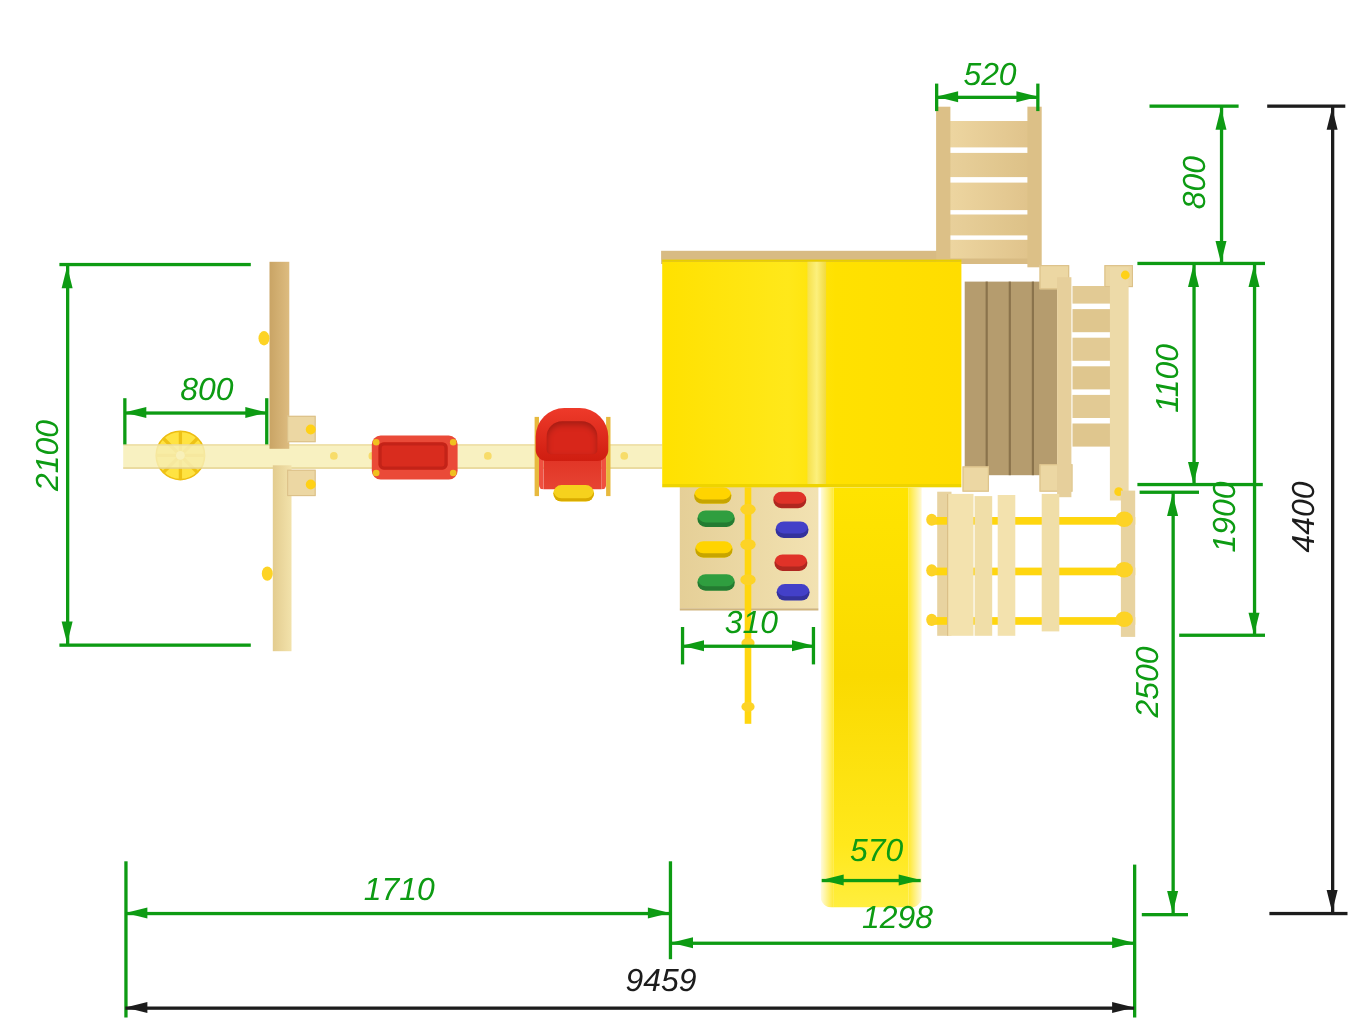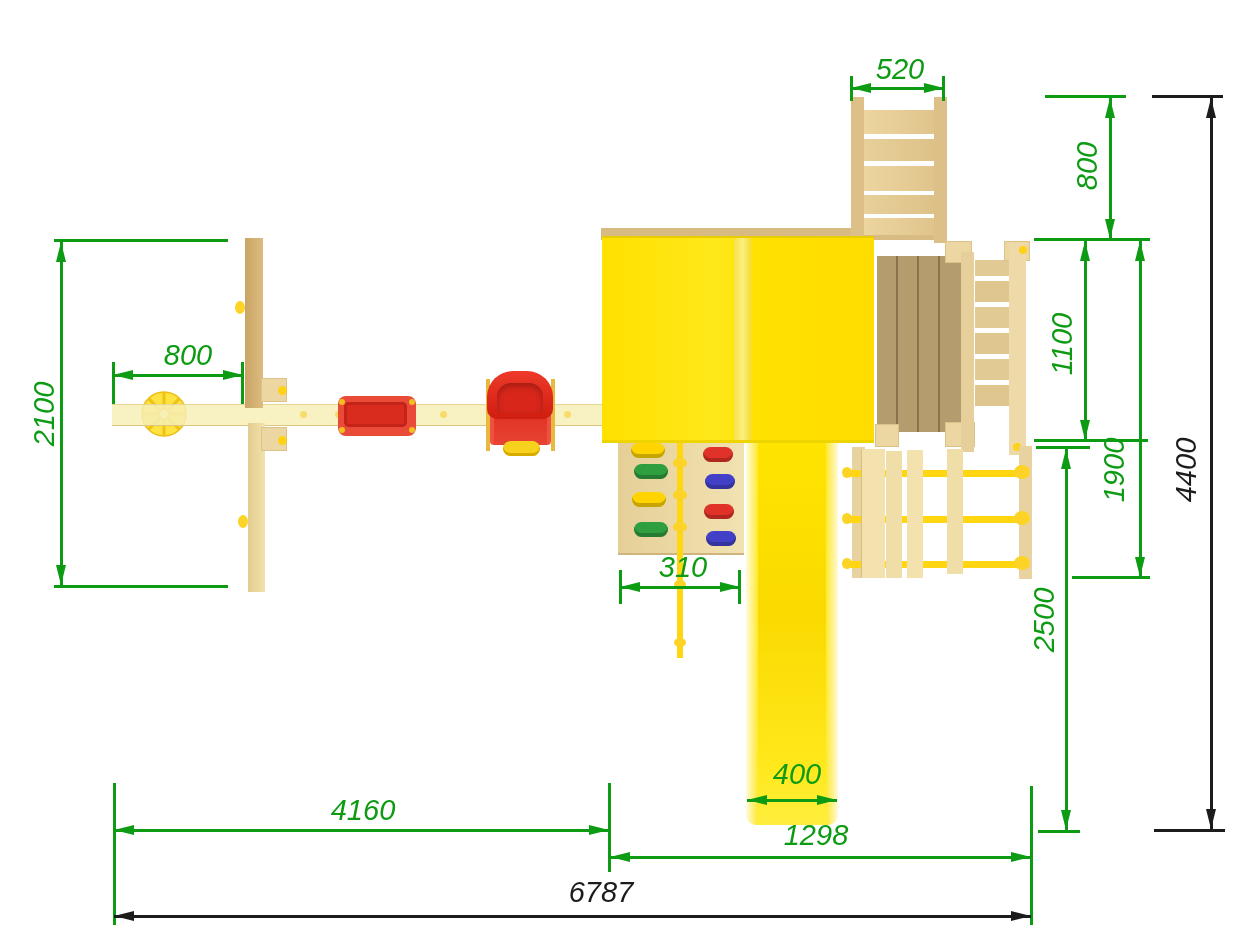--- a/index.html
+++ b/index.html
@@ -241,40 +241,40 @@
     <div class="ln" style="left:620px;top:586px;width:120px;height:3px;"></div>
     <div class="ar l" style="left:620px;top:582px;"></div>
     <div class="ar r" style="left:720px;top:582px;"></div>
     <div class="lbl" style="left:683px;top:567px;">310</div>
   </div>
 
   <div class="dim g">
     <div class="ln" style="left:747px;top:799px;width:90px;height:3px;"></div>
     <div class="ar l" style="left:747px;top:795px;"></div>
     <div class="ar r" style="left:817px;top:795px;"></div>
-    <div class="lbl" style="left:797px;top:774px;">400</div>
+    <div class="lbl" style="left:797px;top:774px;">570</div>
   </div>
 
   <div class="dim g">
     <div class="ln" style="left:113px;top:783px;width:3px;height:142px;"></div>
     <div class="ln" style="left:608px;top:783px;width:3px;height:89px;"></div>
     <div class="ln" style="left:114px;top:829px;width:495px;height:3px;"></div>
     <div class="ar l" style="left:114px;top:825px;"></div>
     <div class="ar r" style="left:589px;top:825px;"></div>
-    <div class="lbl" style="left:363px;top:810px;">4160</div>
+    <div class="lbl" style="left:363px;top:810px;">1710</div>
   </div>
 
   <div class="dim g">
     <div class="ln" style="left:1030px;top:786px;width:3px;height:139px;"></div>
     <div class="ln" style="left:610px;top:856px;width:421px;height:3px;"></div>
     <div class="ar l" style="left:610px;top:852px;"></div>
     <div class="ar r" style="left:1011px;top:852px;"></div>
     <div class="lbl" style="left:816px;top:835px;">1298</div>
   </div>
 
   <div class="dim k">
     <div class="ln" style="left:114px;top:915px;width:917px;height:3px;"></div>
     <div class="ar l" style="left:114px;top:911px;"></div>
     <div class="ar r" style="left:1011px;top:911px;"></div>
-    <div class="lbl" style="left:601px;top:892px;">6787</div>
+    <div class="lbl" style="left:601px;top:892px;">9459</div>
   </div>
 
 </div>
 
 </body></html>

